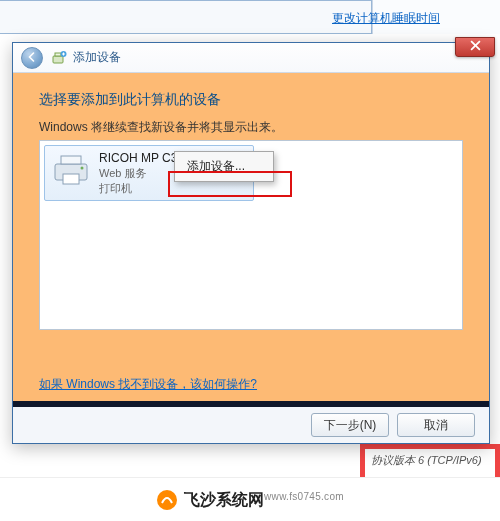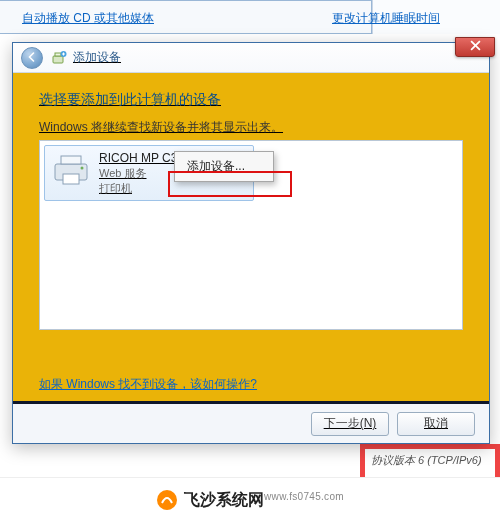--- a/index.html
+++ b/index.html
@@ -46,24 +46,23 @@
     font-size: 11px; color: #555; padding: 4px 6px;
     line-height: 1.35;
     font-style: italic;
   }
 
   
   .dialog {
     position: absolute;
     left: 12px; top: 42px;
     width: 478px; height: 402px;
-    background: #eab308;
+    background: #fdba74;
     border: 1px solid #3b6ea5;
     box-shadow: 0 4px 16px rgba(0,0,0,0.25);
-    text-decoration: underline;
   }
   .titlebar {
     height: 30px;
     background: linear-gradient(#fefefe,#f7f9fc);
     border-bottom: 1px solid #d0dae6;
     display: flex; align-items: center;
     padding-left: 8px;
     position: relative;
   }
   .titlebar .back-btn {
@@ -149,21 +148,21 @@
     border: 2px solid #d11;
     pointer-events: none;
   }
 
   .help-link {
     position: absolute; left: 26px; bottom: 8px;
     color: #0b64c4; text-decoration: underline; cursor: pointer;
   }
 
   .dialog-footer {
-    height: 42px; border-top: 3px solid #0f172a;
+    height: 42px; border-top: 6px solid #0f172a;
     background: #f3f6fa;
     display: flex; align-items: center; justify-content: flex-end;
     padding-right: 14px; gap: 8px;
   }
   .win-btn {
     min-width: 78px; height: 24px;
     background: linear-gradient(#fefefe,#e8edf3);
     border: 1px solid #9aadc0;
     border-radius: 3px;
     font-size: 12px; color: #333;
@@ -183,21 +182,20 @@
   }
   .wm-text { display: flex; flex-direction: row; line-height: 1.1; }
   .wm-text .cn { font-size: 16px; font-weight: 600; color: #222; }
   .wm-text .en { font-size: 10px; color: #888; letter-spacing: .3px; }
 </style>
 </head>
 <body>
 
 <div class="bg">
   <div class="bg-top-strip"></div>
-  <a class="bg-top-link">自动播放 CD 或其他媒体</a>
   <div class="bg-right-panel"></div>
   <a class="bg-right-link1">更改计算机睡眠时间</a>
   <div class="bg-right-lower">
     <div>协议版本 6 (TCP/IPv6)</div>
   </div>
 </div>
 
 <div class="dialog">
 
   <div class="titlebar">

